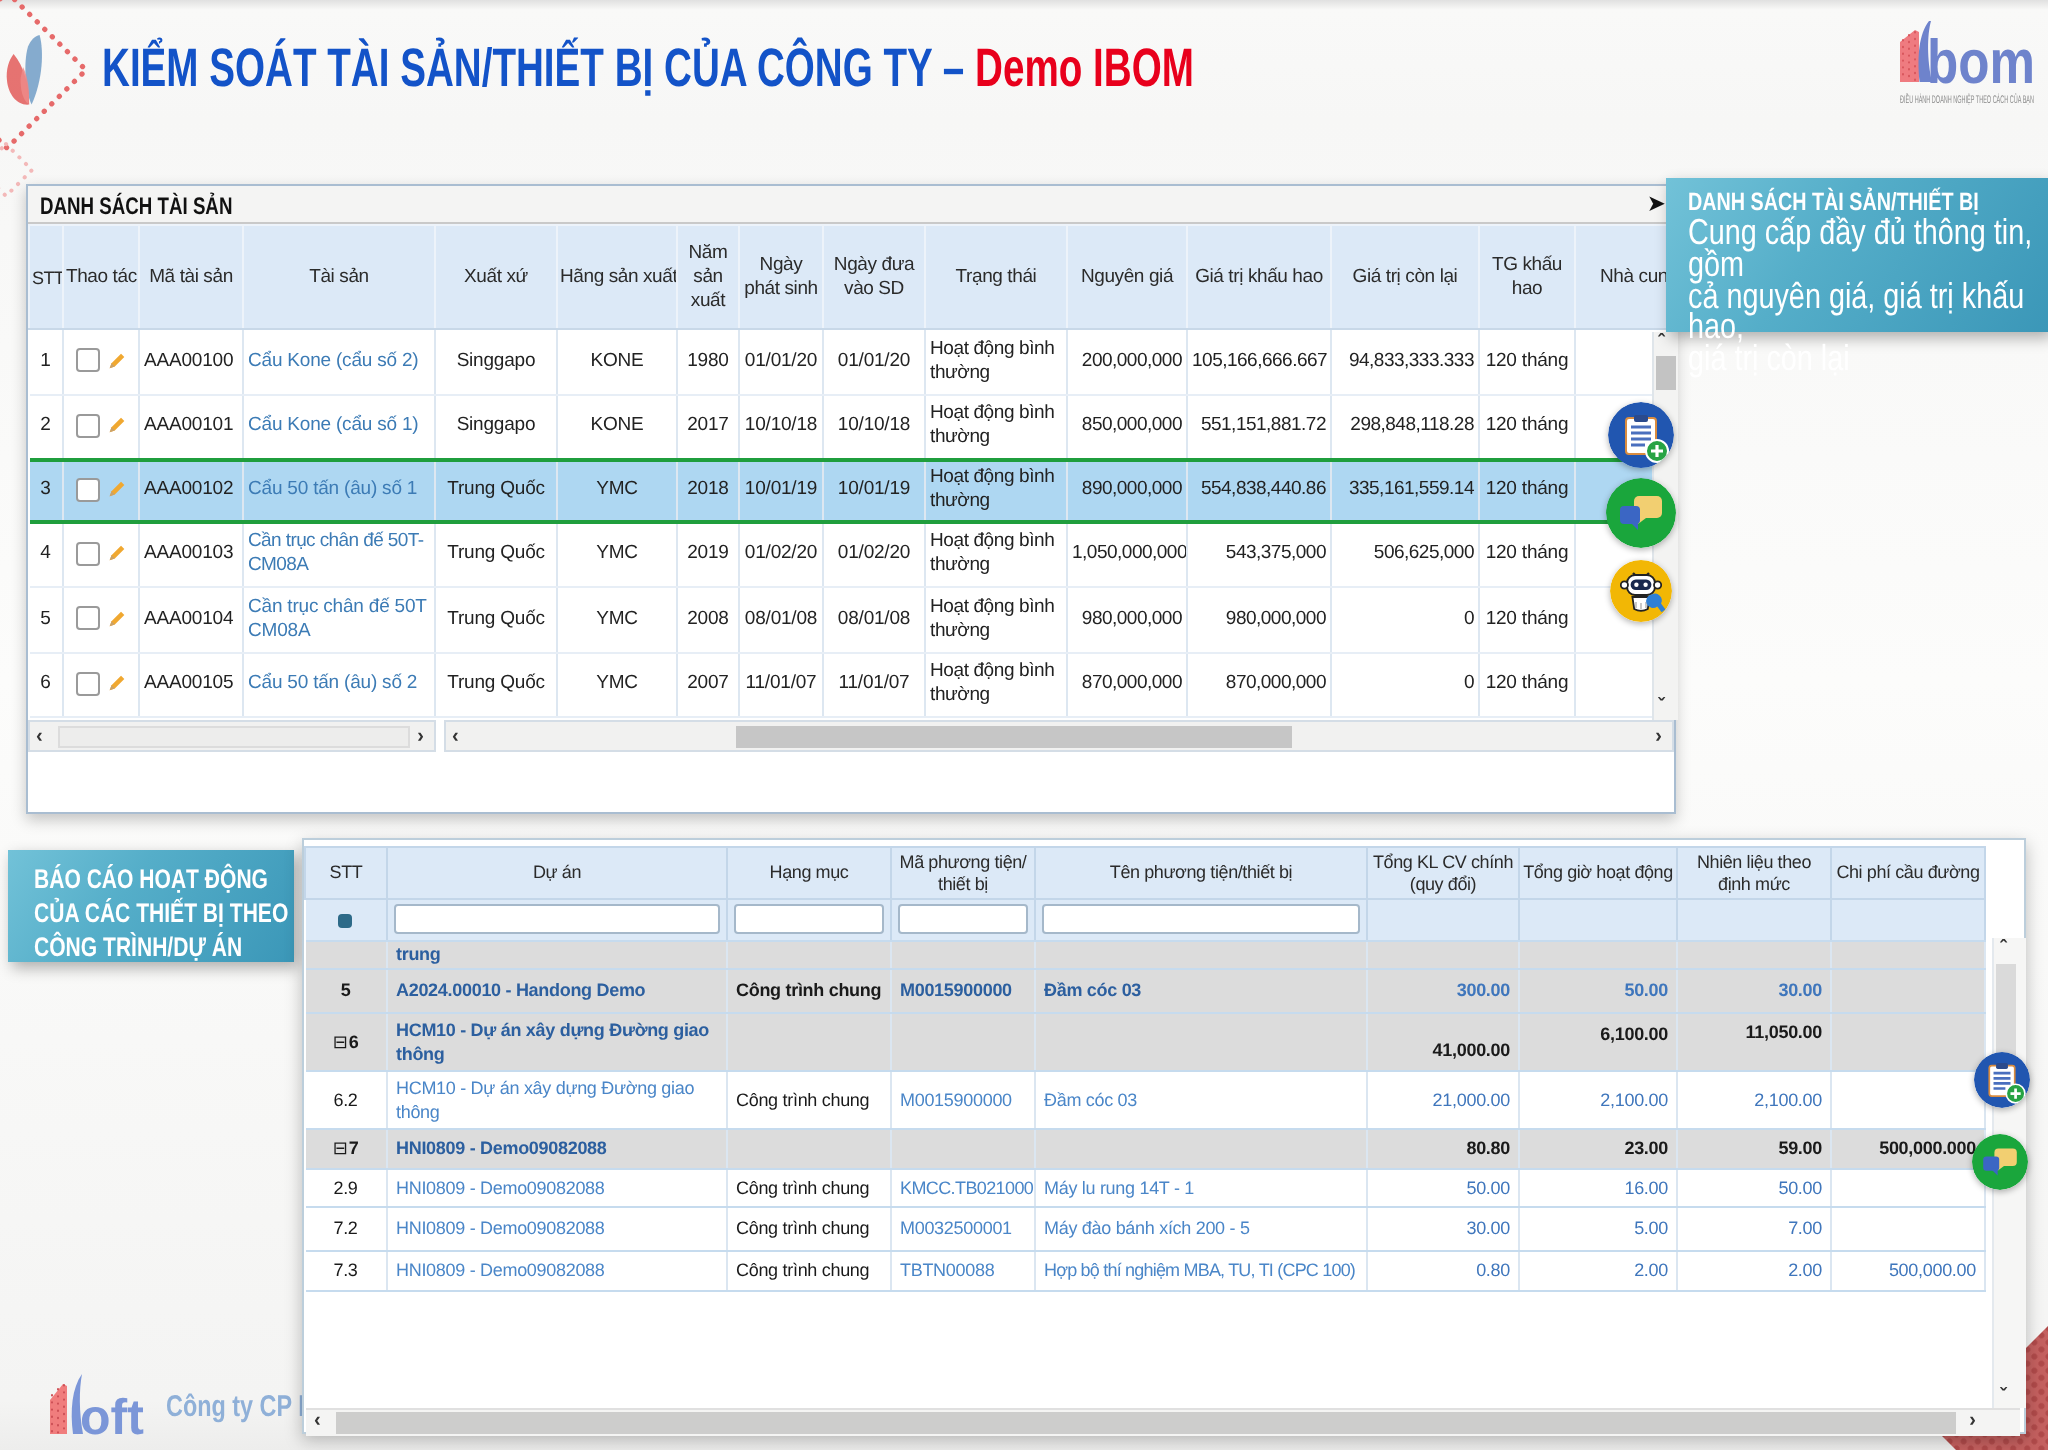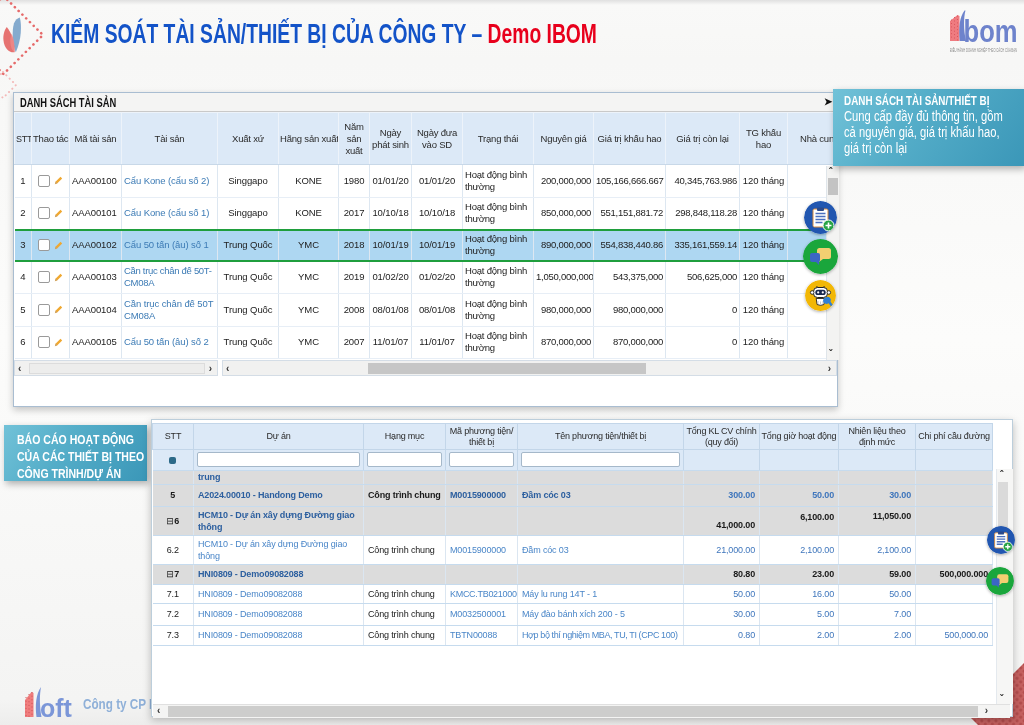--- a/index.html
+++ b/index.html
@@ -29,21 +29,21 @@
   
   .sbh{position:absolute;height:16px;background:#f1f1f0;border:1px solid #d4dde6;box-sizing:border-box;}
   .sbv{position:absolute;width:12px;background:#f3f3f2;}
   .thh{position:absolute;top:2px;height:11px;background:#c6c6c6;}
   .thv{position:absolute;left:1px;width:10px;background:#c3c3c3;}
   .sar{position:absolute;font-size:10px;color:#333;font-weight:bold;font-family:"Liberation Sans",sans-serif;}
   
   .teal{background:linear-gradient(125deg,#72c2d8 0%,#55aec9 40%,#3b97b8 100%);color:#fff;box-shadow:2px 3px 7px rgba(0,0,0,0.3);}
   #teal1{left:833px;top:89px;width:191px;height:77px;padding:5px 0 0 11px;box-sizing:border-box;}
   #teal1 .tt{font-size:12.5px;font-weight:bold;transform:scaleX(0.79);transform-origin:0 0;white-space:nowrap;}
-  #teal1 .bd{font-size:14px;line-height:15.8px;margin-top:1px;}
+  #teal1 .bd{font-size:18px;line-height:15.8px;margin-top:1px;}
   #teal1 .bd .in{display:inline-block;transform:scaleX(0.80);transform-origin:0 0;width:125%;}
   #teal2{left:4px;top:425px;width:143px;height:56px;padding:6px 0 0 13px;box-sizing:border-box;font-size:13.5px;font-weight:bold;line-height:17px;}
   #teal2 .in{display:inline-block;transform:scaleX(0.78);transform-origin:0 0;white-space:nowrap;}
   
   #t2{left:151px;top:419px;width:862px;height:298px;border:1px solid #bccedb;box-sizing:border-box;background:#fff;padding:3px 0 0 0;box-shadow:0 3px 8px rgba(0,0,0,0.25);}
   #tbl2{border-collapse:collapse;table-layout:fixed;width:841px;}
   #tbl2 td,#tbl2 th{overflow:hidden;}
   #tbl2 th{background:#dce9f7;font-size:9px;letter-spacing:-0.2px;font-weight:normal;color:#2b2b2b;border:1px solid #c3d6e9;height:25px;padding:0 1px;line-height:11px;}
   #tbl2 td{font-size:9px;letter-spacing:-0.15px;color:#1a1a1a;border-right:1px solid #dbe6f1;border-bottom:1px solid #c6dbee;padding:0 4px;background:#fff;line-height:12.5px;vertical-align:middle;}
   #tbl2 td.c{text-align:center;}
@@ -130,21 +130,21 @@
           <td>AAA00100</td>
           <td><a>Cẩu Kone (cẩu số 2)</a></td>
           <td class="c">Singgapo</td>
           <td class="c">KONE</td>
           <td class="c">1980</td>
           <td class="c">01/01/20</td>
           <td class="c">01/01/20</td>
           <td style="padding:0 2px;letter-spacing:-0.2px">Hoạt động bình thường</td>
           <td class="r">200,000,000</td>
           <td class="r">105,166,666.667</td>
-          <td class="r">40,345,763.986</td>
+          <td class="r">94,833,333.333</td>
           <td class="c">120 tháng</td>
           <td></td>
         </tr>
     <tr>
           <td class="c">2</td>
           <td class="c"><span class="cb"></span><svg class="pencil" viewBox="0 0 12 12">
               <path d="M2,10 L3,7.2 L8.2,2 L10,3.8 L4.8,9 Z" fill="#f0a830"></path>
               <path d="M2,10 L3,7.2 L4.8,9 Z" fill="#caa26a"></path>
             </svg></td>
           <td>AAA00101</td>
@@ -372,21 +372,21 @@
           <td><a class="g">HNI0809 - Demo09082088</a></td>
           <td></td>
           <td></td>
           <td></td>
           <td class="r">80.80</td>
           <td class="r">23.00</td>
           <td class="r">59.00</td>
           <td class="r">500,000.000</td>
         </tr>
     <tr style="height:19px">
-          <td class="stt">7.1</td>
+          <td class="stt">2.9</td>
           <td><a>HNI0809 - Demo09082088</a></td>
           <td>Công trình chung</td>
           <td><a style="letter-spacing:-0.3px">KMCC.TB021000</a></td>
           <td><a>Máy lu rung 14T - 1</a></td>
           <td class="r bluev">50.00</td>
           <td class="r bluev">16.00</td>
           <td class="r bluev">50.00</td>
           <td></td>
         </tr>
     <tr style="height:22px">

